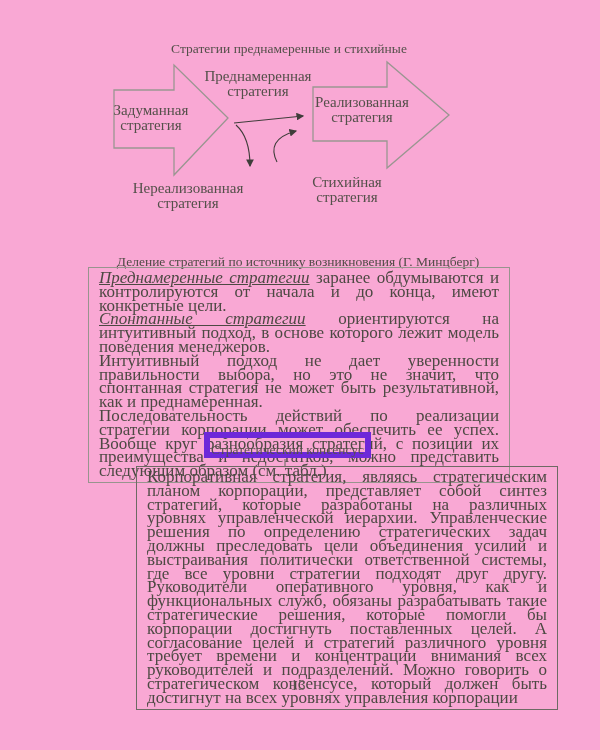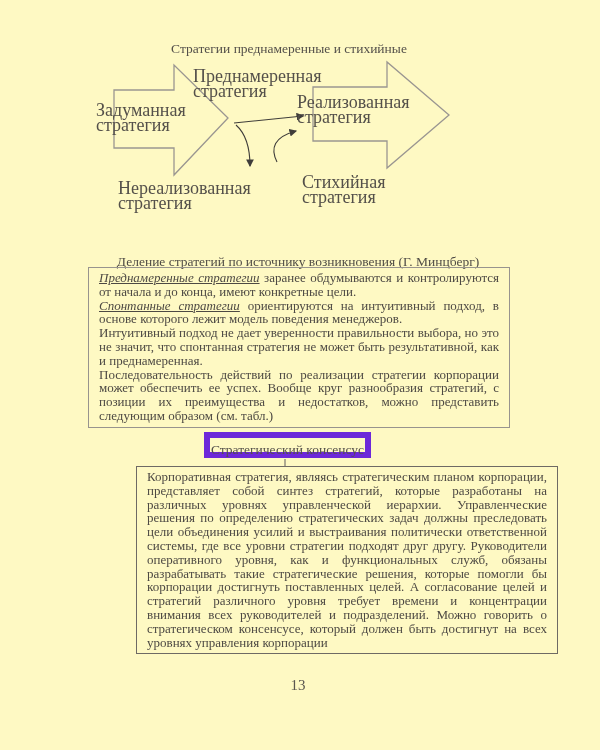--- a/index.html
+++ b/index.html
@@ -1,45 +1,46 @@
 <!DOCTYPE html>
 <html><head>
 <meta charset="utf-8">
 <style>
   html,body{margin:0;padding:0;background:#e8e8e8;}
   .page{
     position:relative;
     width:600px;height:750px;
-    background:#fef9c3;
+    background:#f9a8d4;
     font-family:"Liberation Serif", serif;
     color:#4b4741;
     overflow:hidden;
   }
   .abs{position:absolute;}
   .diagram-label{
-    font-size:18px;
+    text-align:center;
+    font-size:15px;
     line-height:14.5px;
     color:#54504a;
   }
   .diagram-title{
     text-align:center;
     font-size:13.5px;
     color:#54504a;
   }
   .caption{
     text-align:center;
     font-size:13.5px;
     color:#504c46;
     margin-top:18px;
   }
   .textbox{
     box-sizing:border-box;
     width:422px;
     padding:3px 10px 4px 10px;
-    font-size:13px;
+    font-size:17px;
     line-height:13.8px;
     text-align:justify;
     color:#4d4943;
     background:transparent;
   }
   .textbox p{margin:0;}
   .box-light{border:1px solid #98948e;}
   .box-dark{border:1px solid #6e6a64;}
   .lead{font-style:italic;text-decoration:underline;}
   .consensus-box{

